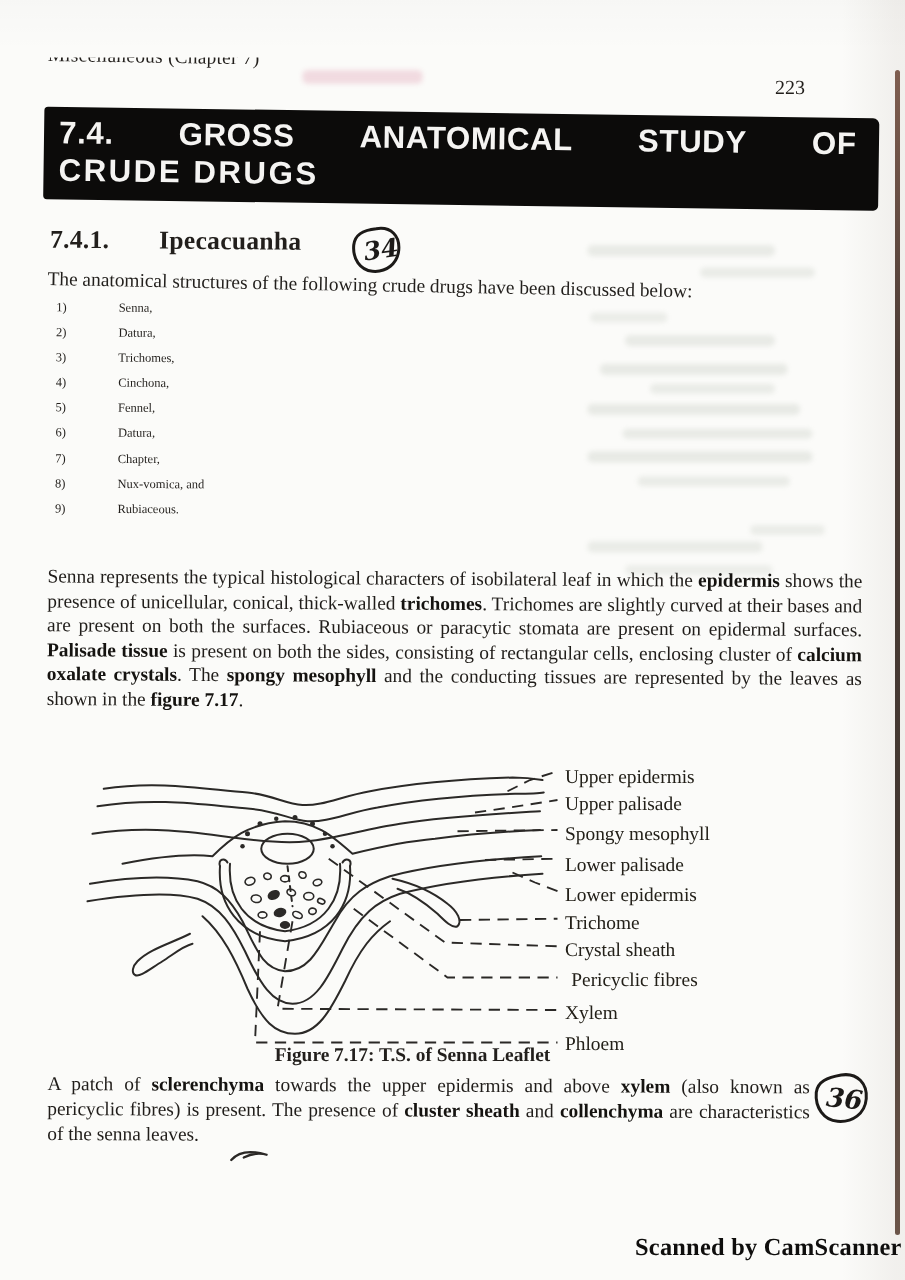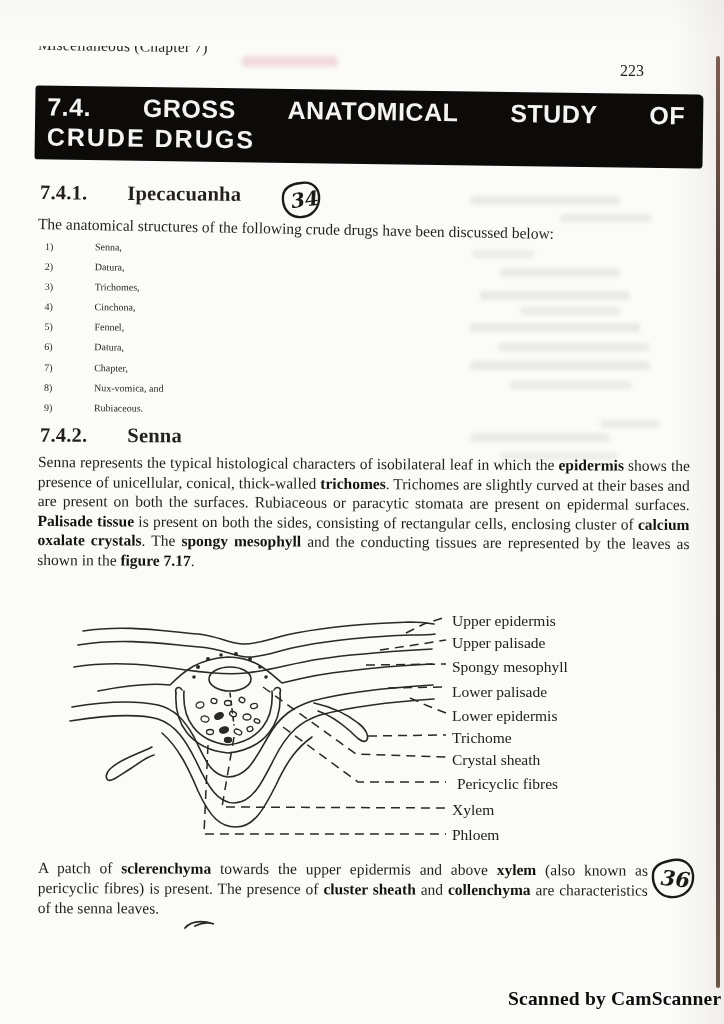--- a/index.html
+++ b/index.html
@@ -109,24 +109,20 @@
     <div class="row"><span class="num">2)</span><span>Datura,</span></div>
     <div class="row"><span class="num">3)</span><span>Trichomes,</span></div>
     <div class="row"><span class="num">4)</span><span>Cinchona,</span></div>
     <div class="row"><span class="num">5)</span><span>Fennel,</span></div>
     <div class="row"><span class="num">6)</span><span>Datura,</span></div>
     <div class="row"><span class="num">7)</span><span>Chapter,</span></div>
     <div class="row"><span class="num">8)</span><span>Nux-vomica, and</span></div>
     <div class="row"><span class="num">9)</span><span>Rubiaceous.</span></div>
   </div>
 
-  <div class="abs sec-heading senna-heading">
-    <span>7.4.2.</span>
-    <span>Senna</span>
-  </div>
 
   <div class="abs para senna-para"><span>Senna represents the typical histological characters of isobilateral leaf in which the </span><b>epidermis</b><span> shows the presence of unicellular, conical, thick-walled </span><b>trichomes</b><span>. Trichomes are slightly curved at their bases and are present on both the surfaces. Rubiaceous or paracytic stomata are present on epidermal surfaces. </span><b>Palisade tissue</b><span> is present on both the sides, consisting of rectangular cells, enclosing cluster of </span><b>calcium oxalate crystals</b><span>. The </span><b>spongy mesophyll</b><span> and the conducting tissues are represented by the leaves as shown in the </span><b>figure 7.17</b><span>.</span></div>
 
   <div class="abs figure-wrap">
     <svg width="652" height="248" viewBox="0 0 652 248">
       <g fill="none" stroke="#2b2927" stroke-width="1.6" stroke-linecap="round">
 
         <path d="M25,24 C70,17 110,25 140,27 C160,29 170,36 184,37 C200,38 215,30 238,26 C275,19 320,16 352,15 C363,15 370,16 376,17"></path>
         <path d="M20,38 C70,30 112,38 142,40 C164,42 175,49 188,50 C205,51 220,43 244,39 C280,32 322,29 354,28 C365,28 372,28 377,27"></path>
 
@@ -199,20 +195,21 @@
         <text class="fig-label" x="394" y="114">Lower epidermis</text>
         <text class="fig-label" x="394" y="136">Trichome</text>
         <text class="fig-label" x="394" y="158">Crystal sheath</text>
         <text class="fig-label" x="399" y="182">Pericyclic fibres</text>
         <text class="fig-label" x="394" y="208">Xylem</text>
         <text class="fig-label" x="394" y="233">Phloem</text>
       </g>
     </svg>
   </div>
 
+  <div class="abs fig-caption">Figure 7.17: T.S. of Senna Leaflet</div>
 
   <div class="abs para closing-para"><span>A patch of </span><b>sclerenchyma</b><span> towards the upper epidermis and above </span><b>xylem</b><span> (also known as pericyclic fibres) is present. The presence of </span><b>cluster sheath</b><span> and </span><b>collenchyma</b><span> are characteristics of the senna leaves.</span></div>
 
   <div class="abs doodle doodle-bottom">
     <svg width="46" height="44" viewBox="0 0 46 44">
       <path d="M23,3 C36,1 44,10 43,22 C42,34 32,41 20,40 C9,39 2,29 3,17 C4,8 12,5 23,3" fill="none" stroke="#1c1a18" stroke-width="2.4" stroke-linecap="round"></path>
       <text x="11" y="29" font-size="21" font-style="italic" font-weight="bold" fill="#1c1a18" transform="rotate(6 23 22)">36</text>
     </svg>
   </div>
 

